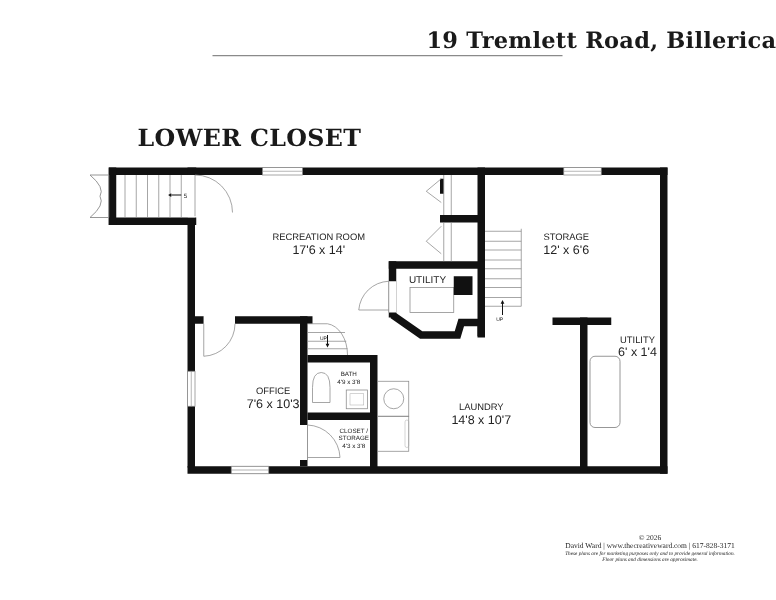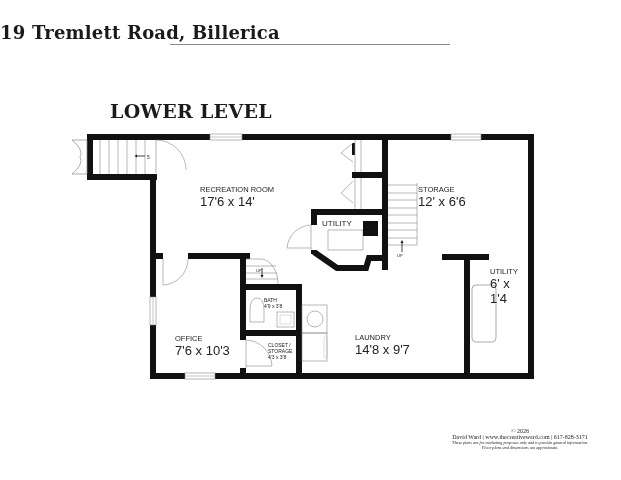--- a/index.html
+++ b/index.html
@@ -1,37 +1,37 @@
 <!DOCTYPE html>
 <html><head>
 <meta charset="utf-8">
 <style>
   html, body { margin: 0; padding: 0; background: #ffffff; }
   body { width: 621px; height: 480px; position: relative; overflow: hidden; font-family: "Liberation Sans", sans-serif; }
-  .title { position: absolute; left: 0; width: 621px; top: 22px; text-align: left; font-family: "DejaVu Serif", serif; font-weight: bold; font-size: 18px; color: #1a1a1a; letter-spacing: 0.2px; }
+  .title { position: absolute; left: 0; width: 621px; top: 22px; text-align: right; font-family: "DejaVu Serif", serif; font-weight: bold; font-size: 18px; color: #1a1a1a; letter-spacing: 0.2px; }
   .title-rule { position: absolute; left: 170px; top: 44px; width: 280px; height: 1px; background: #8a8a8a; }
   .level { position: absolute; left: 110px; top: 100px; font-family: "DejaVu Serif", serif; font-weight: bold; font-size: 19px; color: #1a1a1a; letter-spacing: 0.3px; }
   svg.plan { position: absolute; left: 0; top: 0; }
-  .room-label { position: absolute; text-align: left; color: #222; font-family: "Liberation Sans", sans-serif; line-height: 1.15; }
+  .room-label { position: absolute; text-align: center; color: #222; font-family: "Liberation Sans", sans-serif; line-height: 1.15; }
   .room-label .n { display: block; font-size: 7.5px; text-transform: uppercase; }
-  .room-label .d { display: block; font-size: 13px; }
+  .room-label .d { display: block; font-size: 10px; }
   .room-label.sm .n, .room-label.sm .d { font-size: 5px; }
   .room-label.md .n { font-size: 8px; }
   .upmark { position: absolute; font-size: 4px; color: #222; }
   .footer { position: absolute; left: 420px; width: 200px; top: 428px; text-align: center; font-family: "Liberation Serif", serif; color: #222; }
   .footer .c { font-size: 6px; display: block; }
   .footer .a { font-size: 6px; display: block; }
   .footer .disc { font-size: 4.2px; font-style: italic; display: block; line-height: 1.2; }
 </style>
 </head>
 <body>
 
 <div class="title">19 Tremlett Road, Billerica</div>
 <div class="title-rule"></div>
-<div class="level">LOWER LEVEL</div>
+<div class="level">LOWER CLOSET</div>
 
 <svg class="plan" width="621" height="480" viewBox="0 0 621 480" xmlns="http://www.w3.org/2000/svg">
 
   <g>
     <rect x="87" y="134" width="70" height="6" fill="#111"></rect>
     <rect x="87" y="174" width="70" height="6" fill="#111"></rect>
     <rect x="87" y="134" width="6" height="46" fill="#111"></rect>
     <g stroke="#888" stroke-width="0.6">
       <line x1="100" y1="140" x2="100" y2="174"></line>
       <line x1="109" y1="140" x2="109" y2="174"></line>
@@ -169,35 +169,35 @@
   <span class="n">UTILITY</span>
 </div>
 <div class="room-label" style="left:418px; top:186px; width:70px;">
   <span class="n">STORAGE</span>
   <span class="d">12' x 6'6</span>
 </div>
 <div class="room-label" style="left:490px; top:268px; width:40px;">
   <span class="n">UTILITY</span>
   <span class="d">6' x 1'4</span>
 </div>
-<div class="room-label" style="left:175px; top:309px; width:55px;margin-top:26px;">
+<div class="room-label" style="left:191px; top:309px; width:55px;">
   <span class="n">OFFICE</span>
   <span class="d">7'6 x 10'3</span>
 </div>
 <div class="room-label sm" style="left:264px; top:298px; width:30px;">
   <span class="n">BATH</span>
   <span class="d">4'9 x 3'8</span>
 </div>
 <div class="room-label sm" style="left:268px; top:343px; width:30px;">
   <span class="n">CLOSET / STORAGE</span>
   <span class="d">4'3 x 3'8</span>
 </div>
-<div class="room-label" style="left:355px; top:322px; width:60px;margin-top:12px;">
+<div class="room-label" style="left:355px; top:322px; width:60px;">
   <span class="n">LAUNDRY</span>
-  <span class="d">14'8 x 9'7</span>
+  <span class="d">14'8 x 10'7</span>
 </div>
 
 <div class="footer">
   <span class="c">© 2026</span>
   <span class="a">David Ward  |  www.thecreativeward.com  |  617-828-3171</span>
   <span class="disc">These plans are for marketing purposes only and to provide general information.</span>
   <span class="disc">Floor plans and dimensions are approximate.</span>
 </div>
 
 </body></html>

